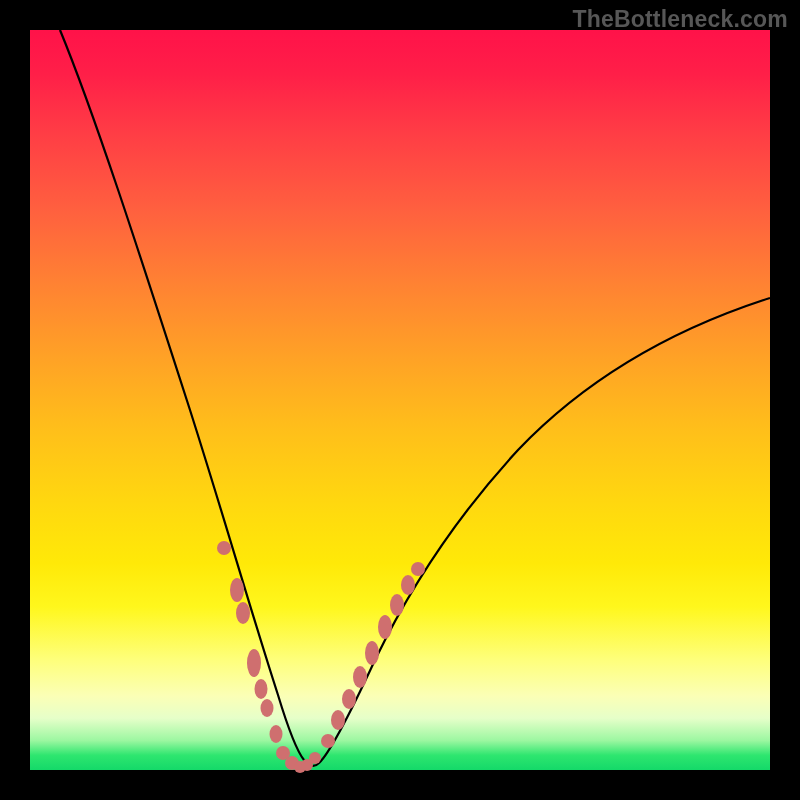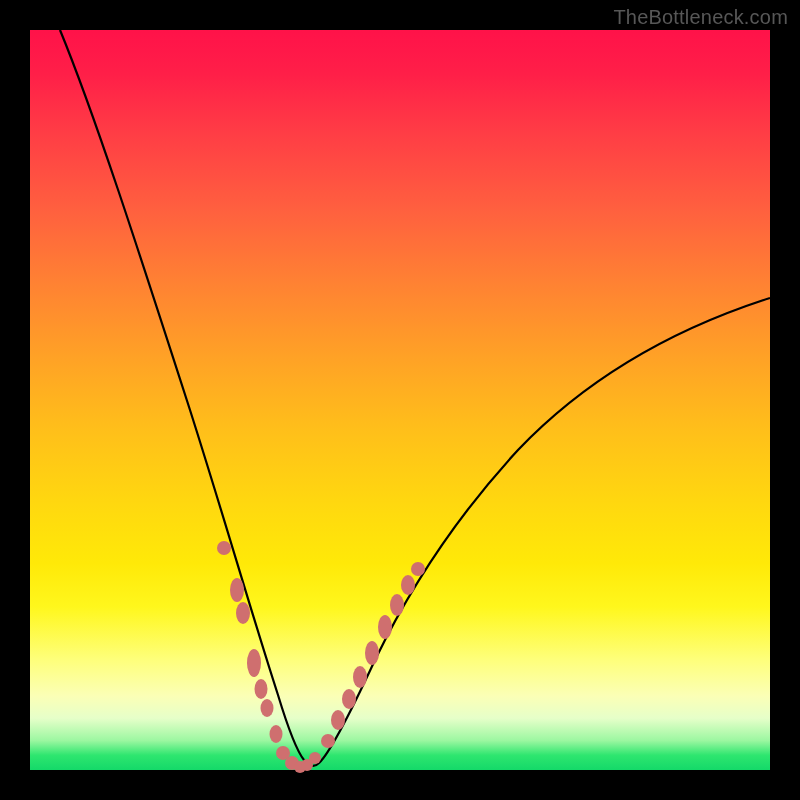--- a/index.html
+++ b/index.html
@@ -42,22 +42,22 @@
       #9cf7a1 96%,
       #2ee66f 98%,
       #14d969 100%
     );
   }
   .watermark {
     position: absolute;
     top: 6px;
     right: 12px;
     color: #575757;
-    font-size: 20px;
-    font-weight: 400;
+    font-size: 23px;
+    font-weight: 700;
     letter-spacing: 0.2px;
     user-select: none;
   }
   svg.curve {
     position: absolute;
     left: 0;
     top: 0;
     width: 740px;
     height: 740px;
     overflow: visible;

